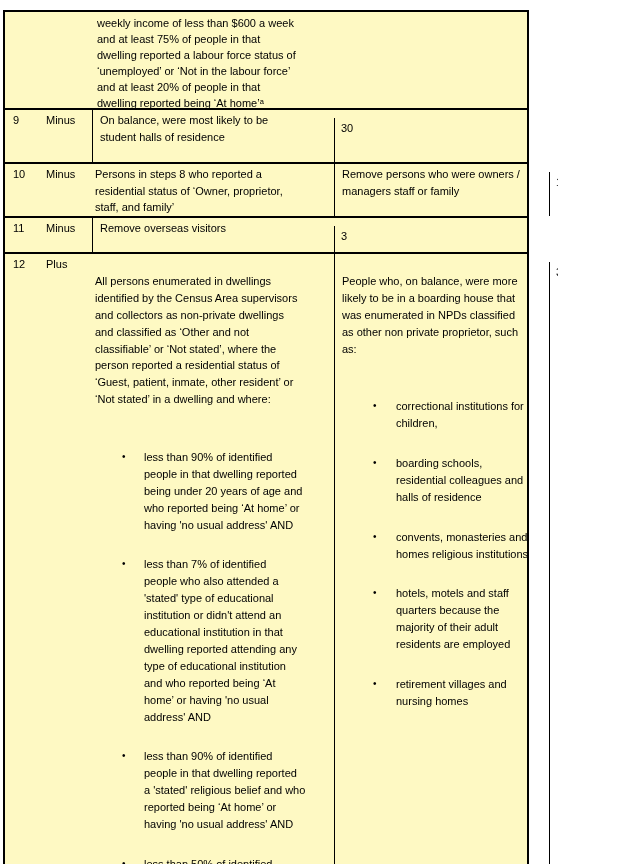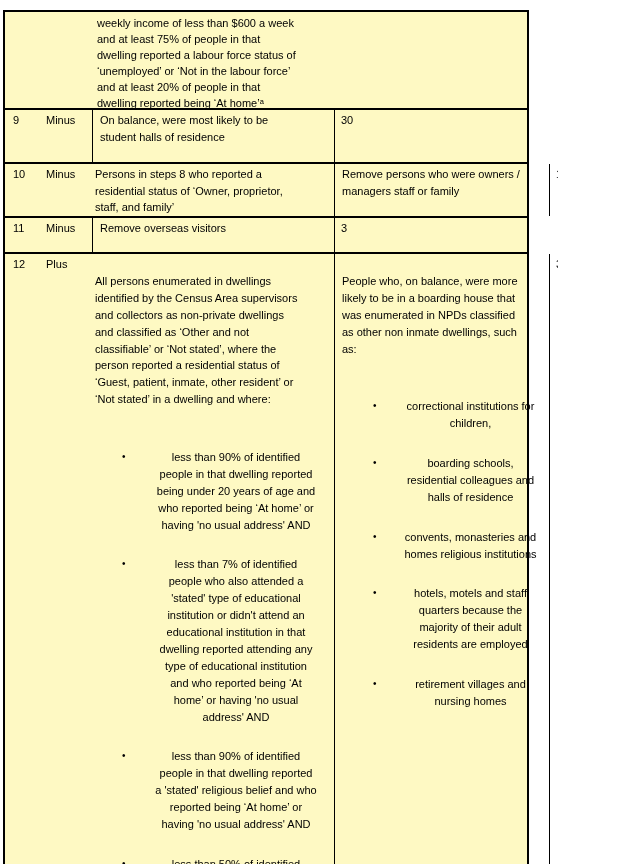--- a/index.html
+++ b/index.html
@@ -20,34 +20,34 @@
     grid-template-columns:37px 50px 242px 215px 1fr;
     border-bottom:2px solid #000;
     box-sizing:border-box;
     line-height:16.5px;
   }
   .cell { box-sizing:border-box; white-space:pre-line; overflow:hidden; }
   .c1 { padding:2px 0 0 8px; }
   .c2 { padding:2px 0 0 4px; }
   .c3 { padding:2px 6px 0 3px; }
   .c4 { border-left:1.5px solid #000; padding:2px 4px 0 7px; }
-  .c5 { border-left:1.5px solid #000; padding:2px 2px 0 6px; }
+  .c5 { border-left:1.5px solid #000; padding:2px 2px 0 6px;margin-top:8px; }
 
   .row-cont { display:block; height:98px; line-height:16px; }
   .row-cont .cell { padding:3px 0 0 92px; }
 
   .row-9, .row-10 { height:54px; }
   .row-11 { height:36px; }
   .row-12 { height:610px; border-bottom:none; line-height:16.9px; }
 
   .blist { list-style:none; margin:1px 0 0 0; padding:0; }
   .blist li { display:flex; margin-top:6px; }
   .bullet { flex:0 0 22px; margin-left:27px; font-size:10px; }
   .blist-right .bullet { margin-left:31px; flex:0 0 23px; }
-  .btxt { flex:1; white-space:pre-line;text-align:center; }
+  .btxt { flex:1; white-space:pre-line; }
 </style>
 </head>
 <body>
 
 <div class="doc-table">
 
   <div class="row row-cont">
     <div class="cell">weekly income of less than $600 a week
 and at least 75% of people in that
 dwelling reported a labour force status of
@@ -134,21 +134,21 @@
 being ‘At home’ or having 'No
 usual address' AND</span>
         </li>
       </ul>
     </div>
 
     <div class="cell c4">
       <div>People who, on balance, were more
 likely to be in a boarding house that
 was enumerated in NPDs classified
-as other non inmate dwellings, such
+as other non private proprietor, such
 as:</div>
       <ul class="blist blist-right">
         <li>
           <span class="bullet">•</span>
           <span class="btxt">correctional institutions for
 children,</span>
         </li>
         <li>
           <span class="bullet">•</span>
           <span class="btxt">boarding schools,

